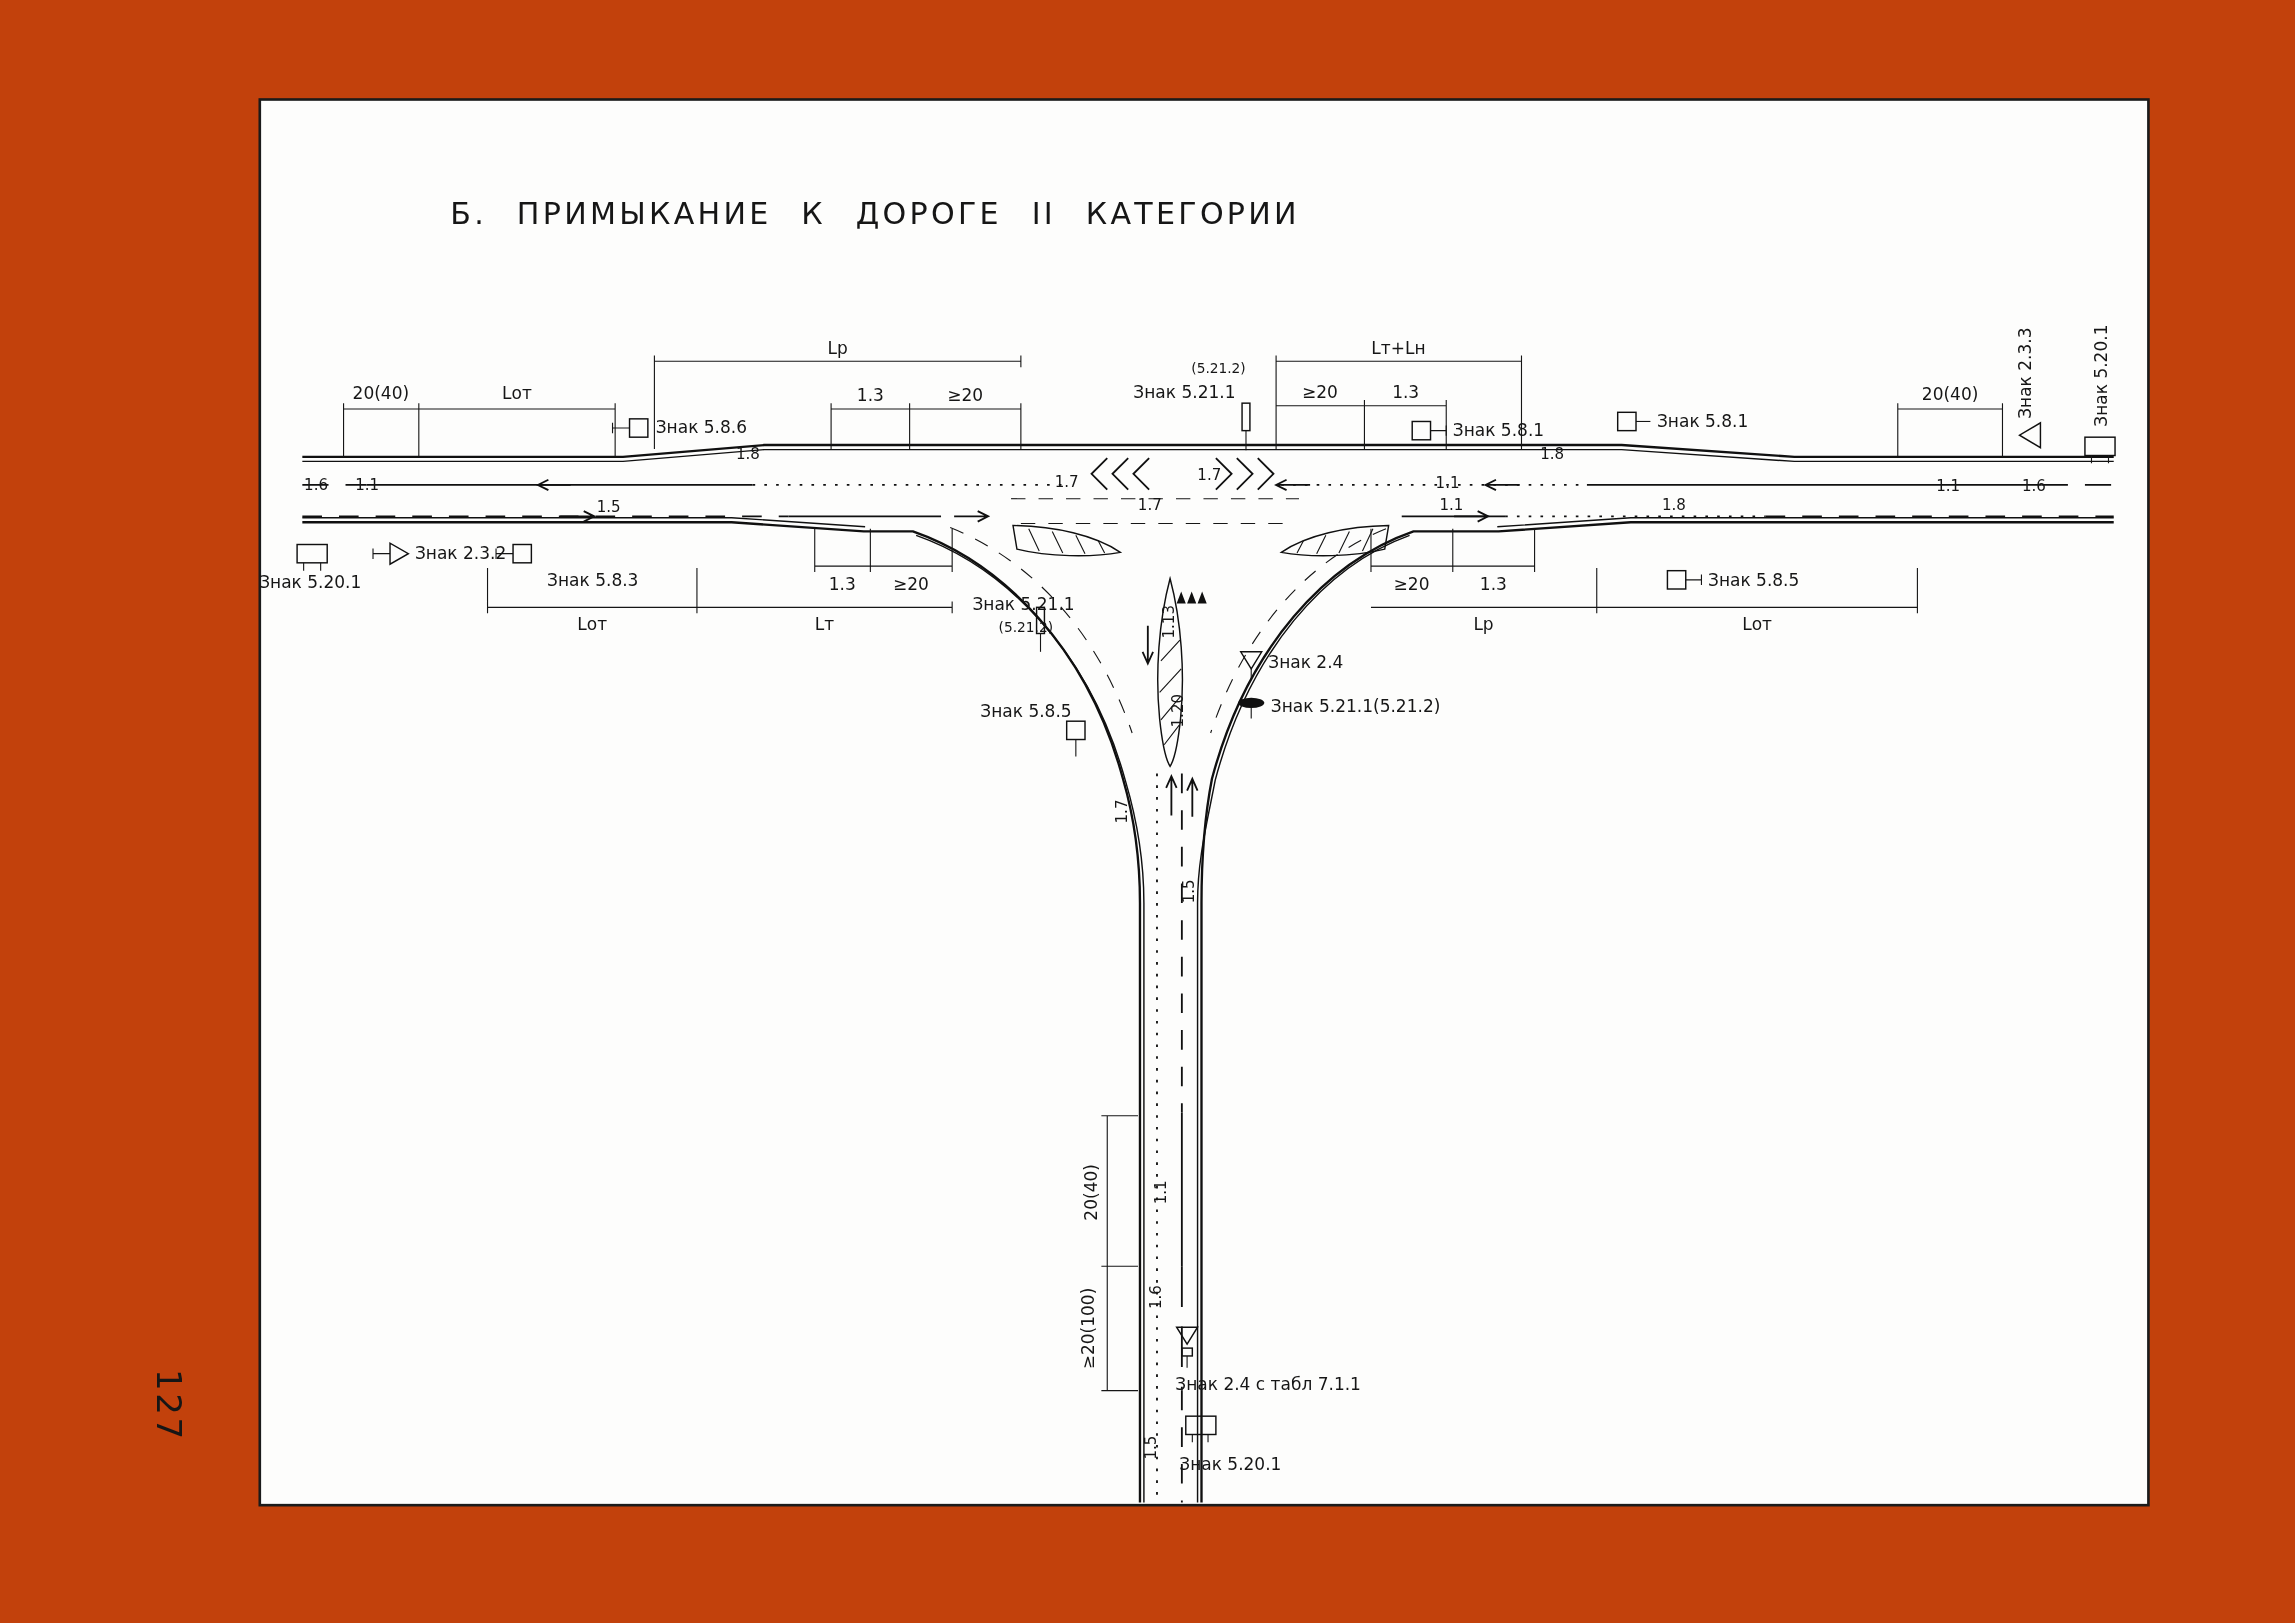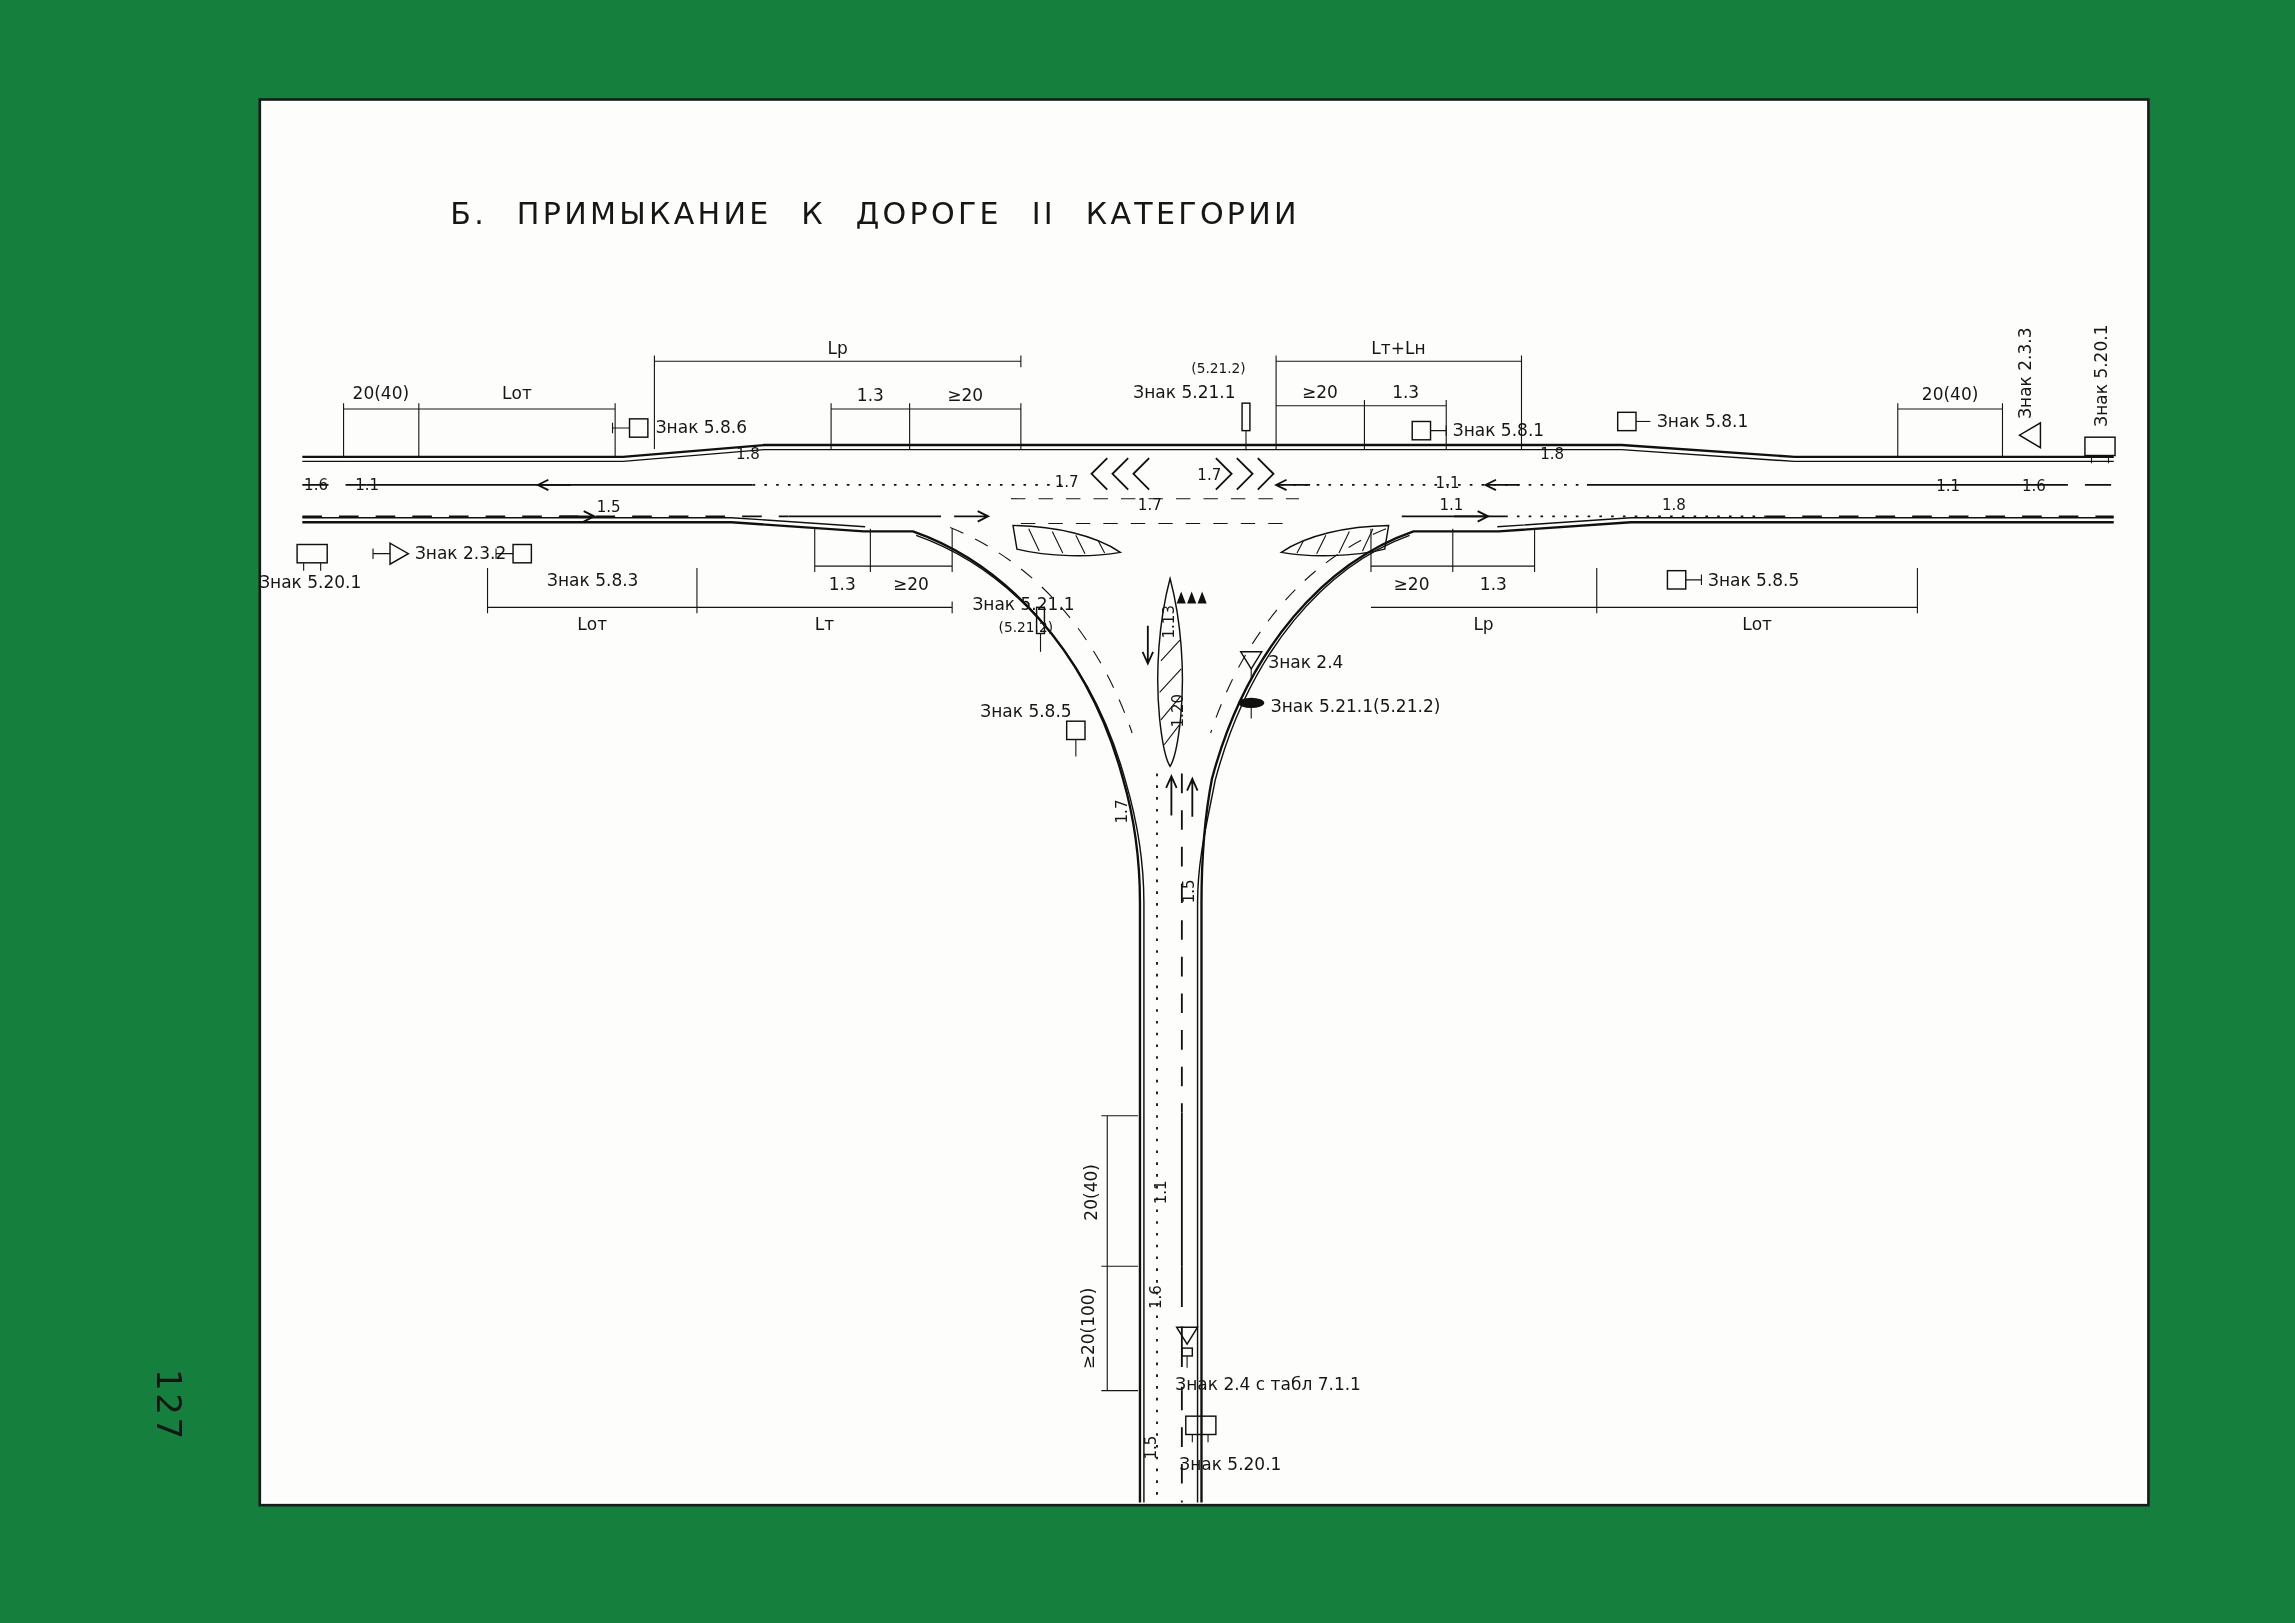--- a/index.html
+++ b/index.html
@@ -1,16 +1,16 @@
 <!DOCTYPE html>
 <html style="font-size:10.5px"><head>
 <meta charset="utf-8">
 <style>
   html,body{margin:0;padding:0;background:#fdfdfc;}
-  .sheet{position:relative;width:2295px;height:1623px;background:#15803d;overflow:hidden;}
+  .sheet{position:relative;width:2295px;height:1623px;background:#c2410c;overflow:hidden;}
   svg{display:block;width:100%;height:100%;}
   text{font-family:"DejaVu Sans",sans-serif;fill:#161616;}
   .road{stroke:#101010;stroke-width:3.6;fill:none;stroke-linejoin:round;}
   .road2{stroke:#101010;stroke-width:2.2;fill:none;stroke-linejoin:round;}
   .mark{stroke:#101010;stroke-width:2.8;fill:none;}
   .dots{stroke-dasharray:4 14;}
   .dash{stroke-dasharray:30 26;}
   .dashS{stroke-dasharray:22 20;stroke-width:2.2;}
   .dashL{stroke-dasharray:62 30;}
   .thin{stroke:#161616;stroke-width:1.7;fill:none;}

